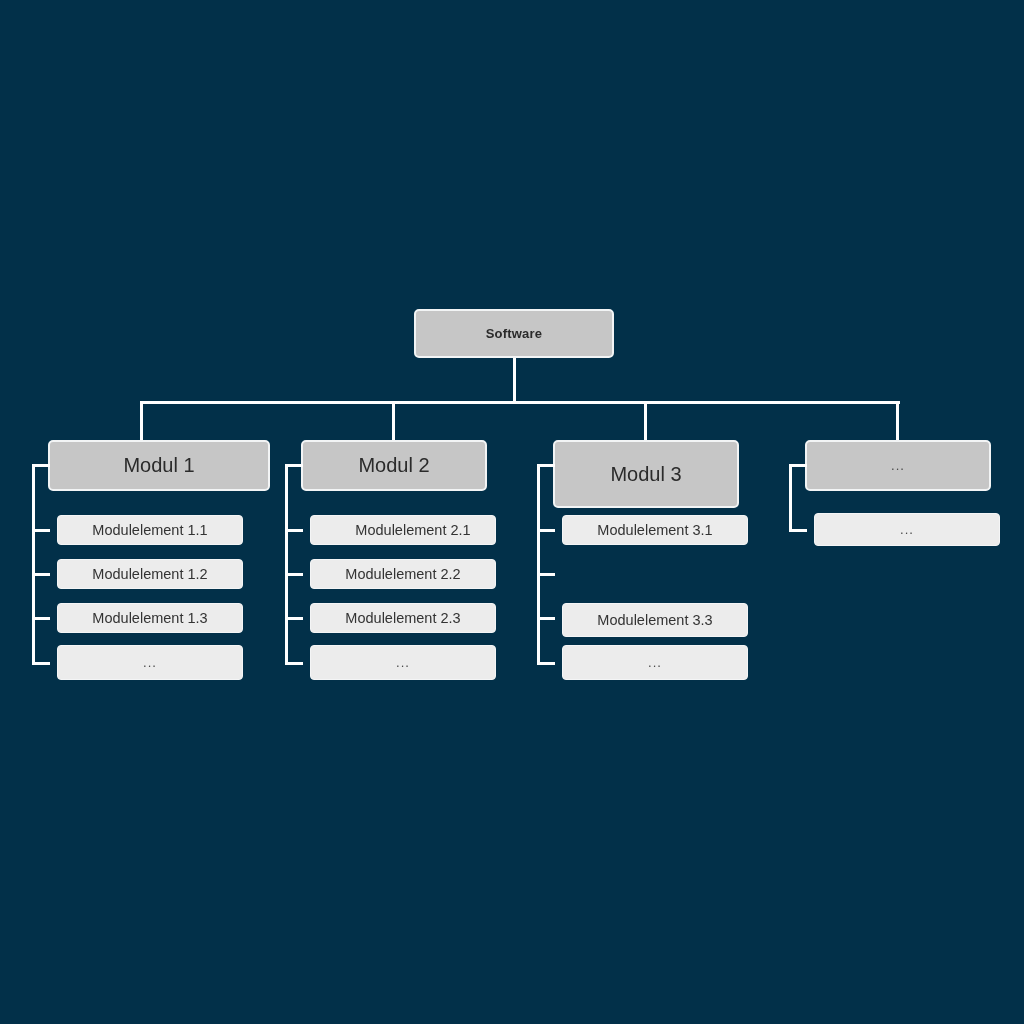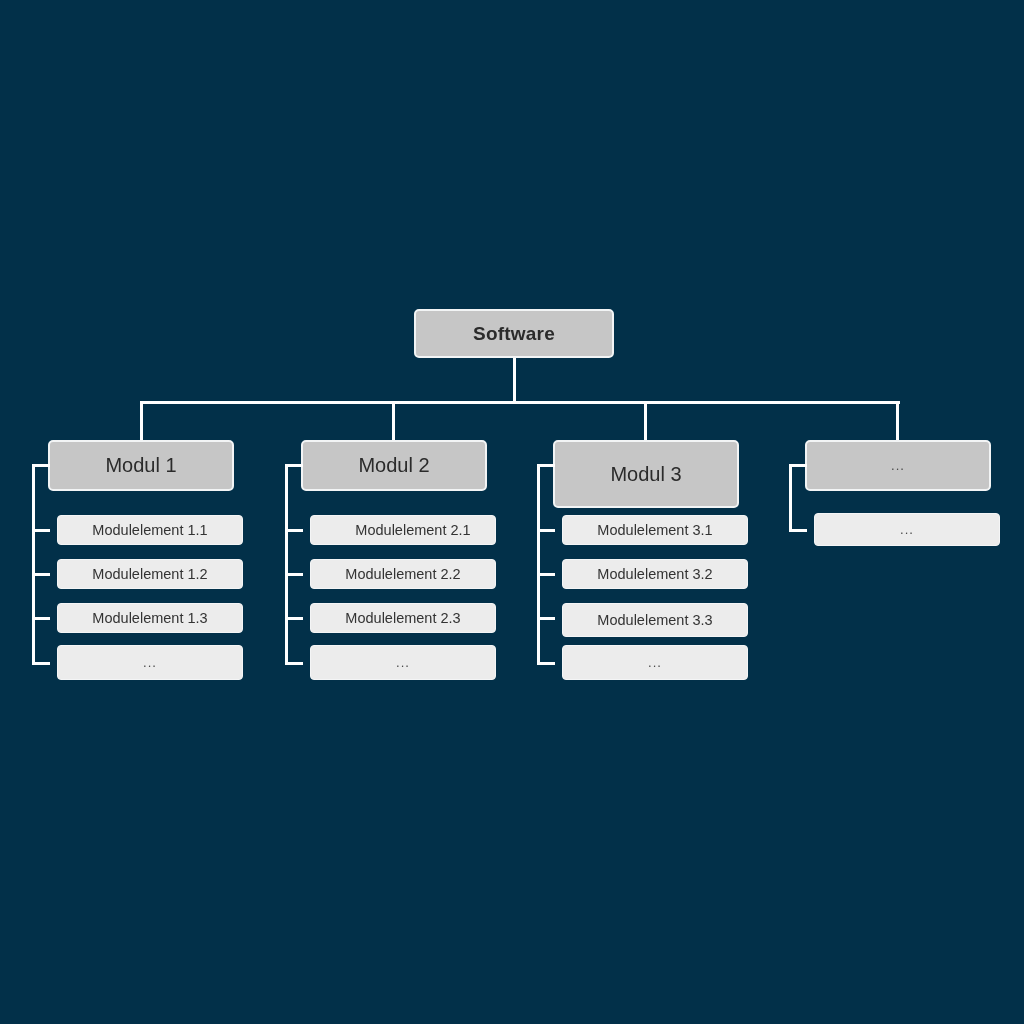--- a/index.html
+++ b/index.html
@@ -39,21 +39,21 @@
     border-radius: 5px;
     color: #2b2b2b;
     text-align: center;
     white-space: nowrap;
     overflow: hidden;
   }
 
   .node-root {
     background: #c6c6c6;
     border: 2px solid #f2f4f5;
-    font-size: 19px;
+    font-size: 13px;
     font-weight: bold;
     letter-spacing: 0.2px;
   }
 
   .node-module {
     background: #c6c6c6;
     border: 2px solid #f2f4f5;
     font-size: 20px;
     font-weight: normal;
   }
@@ -86,21 +86,21 @@
 
   <div class="conn conn-v" style="left:513px; top:358px; height:46px;"></div>
 
   <div class="conn conn-h" style="left:141px; top:401px; width:759px;"></div>
 
   <div class="conn conn-v" style="left:140px; top:401px; height:40px;"></div>
   <div class="conn conn-v" style="left:392px; top:401px; height:40px;"></div>
   <div class="conn conn-v" style="left:644px; top:401px; height:40px;"></div>
   <div class="conn conn-v" style="left:896px; top:401px; height:40px;"></div>
 
-  <div class="node node-module" style="left:48px; top:440px; width:186px; height:51px;">
+  <div class="node node-module" style="left:48px; top:440px; width:222px; height:51px;">
     <span>Modul 1</span>
   </div>
   <div class="conn conn-v" style="left:32px; top:464px; height:200px;"></div>
   <div class="conn conn-h" style="left:32px; top:464px; width:18px;"></div>
 
   <div class="conn conn-h" style="left:32px; top:529px; width:18px;"></div>
   <div class="node node-element" style="left:48px; top:515px; width:186px; height:30px;">
     <span>Modulelement 1.1</span>
   </div>
 
@@ -150,23 +150,20 @@
   </div>
   <div class="conn conn-v" style="left:537px; top:464px; height:200px;"></div>
   <div class="conn conn-h" style="left:537px; top:464px; width:18px;"></div>
 
   <div class="conn conn-h" style="left:537px; top:529px; width:18px;"></div>
   <div class="node node-element" style="left:553px; top:515px; width:186px; height:30px;">
     <span>Modulelement 3.1</span>
   </div>
 
   <div class="conn conn-h" style="left:537px; top:573px; width:18px;"></div>
-  <div class="node node-element" style="left:553px; top:559px; width:186px; height:30px;">
-    <span>Modulelement 3.2</span>
-  </div>
 
   <div class="conn conn-h" style="left:537px; top:617px; width:18px;"></div>
   <div class="node node-element" style="left:553px; top:603px; width:186px; height:34px;">
     <span>Modulelement 3.3</span>
   </div>
 
   <div class="conn conn-h" style="left:537px; top:662px; width:18px;"></div>
   <div class="node node-element" style="left:553px; top:645px; width:186px; height:35px;">
     <span class="node-ellipsis">...</span>
   </div>

